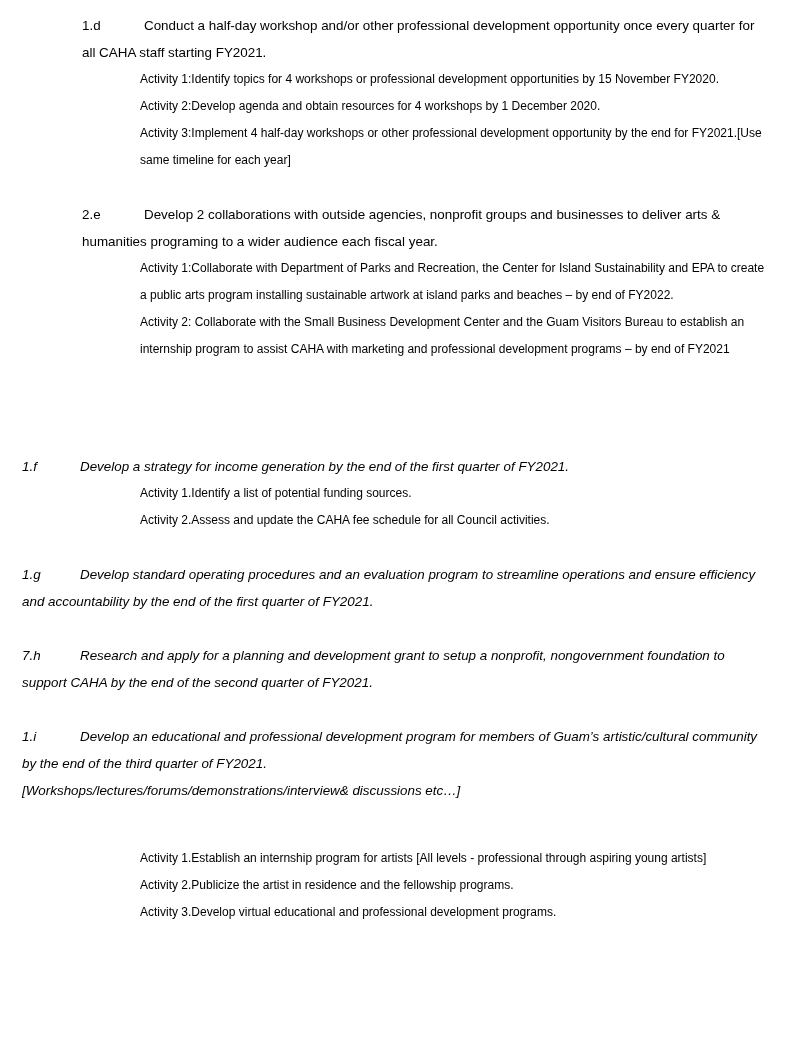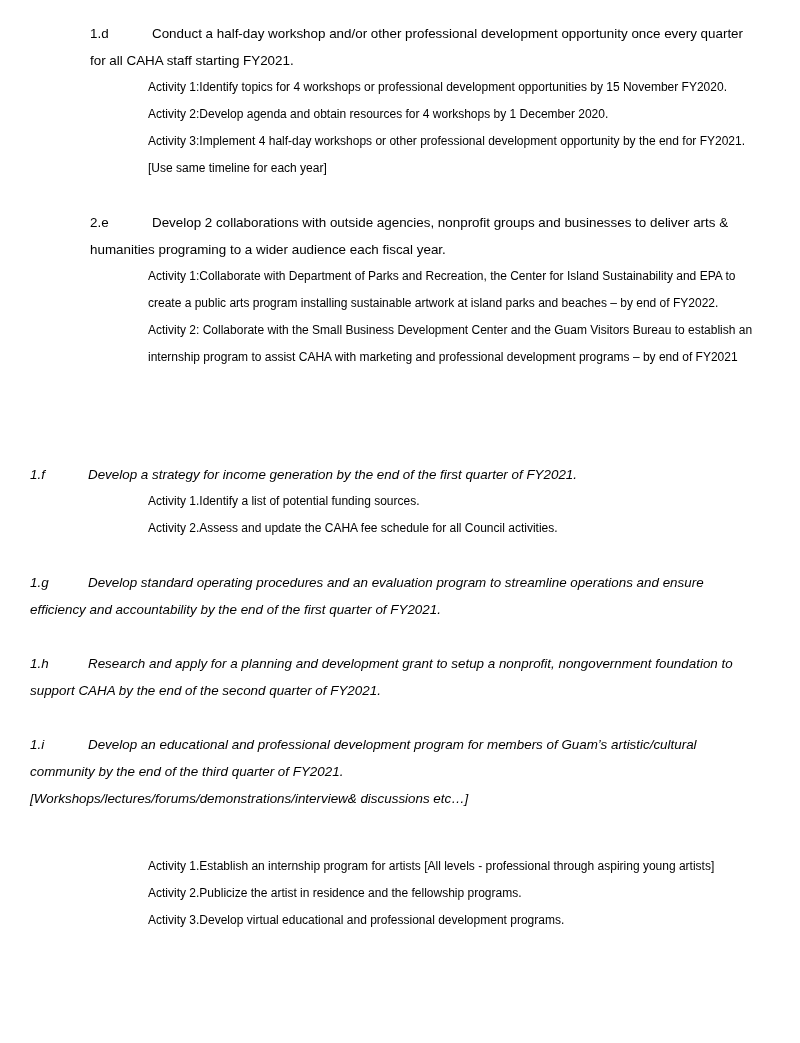--- a/index.html
+++ b/index.html
@@ -13,21 +13,21 @@
     font-family: "Liberation Sans", sans-serif;
     color: #000000;
     font-size: 13.3px;
     line-height: 1.0;
     overflow: hidden;
   }
   .page {
     position: relative;
     width: 800px;
     height: 959px;
-    padding: 16px;
+    padding: 8px;
     box-sizing: border-box;
   }
   .doc {
     padding: 4px 22px 0 14px;
     box-sizing: border-box;
   }
   
   .para {
     margin: 0 0 0 0;
     line-height: 27px;
@@ -82,21 +82,21 @@
     <div class="para para-flat"><span class="lbl-narrow">1.f</span><span>Develop a strategy for income generation by the end of the first quarter of FY2021.</span></div>
     <div class="act-wrap"><span class="alabel">Activity 1.</span><span class="atext">Identify a list of potential funding sources.</span></div>
     <div class="act-wrap"><span class="alabel">Activity 2.</span><span class="atext">Assess and update the CAHA fee schedule for all Council activities.</span></div>
 
     <div class="spacer-md"></div>
 
     <div class="para para-flat"><span class="lbl-narrow">1.g</span><span>Develop standard operating procedures and an evaluation program to streamline operations and ensure efficiency and accountability by the end of the first quarter of FY2021.</span></div>
 
     <div class="spacer-md"></div>
 
-    <div class="para para-flat"><span class="lbl-narrow">1.h</span><span>Research and apply for a planning and development grant to setup a nonprofit, nongovernment foundation to support CAHA by the end of the second quarter of FY2021.</span></div>
+    <div class="para para-flat"><span class="lbl-narrow">7.h</span><span>Research and apply for a planning and development grant to setup a nonprofit, nongovernment foundation to support CAHA by the end of the second quarter of FY2021.</span></div>
 
     <div class="spacer-md"></div>
 
     <div class="para para-flat"><span class="lbl-narrow">1.i</span><span>Develop an educational and  professional development program for members of Guam’s artistic/cultural community by the end of the third quarter of FY2021.</span></div>
     <div class="para para-flat"><span>[Workshops/lectures/forums/demonstrations/interview&amp; discussions etc…]</span></div>
 
     <div class="spacer-md"></div>
     <div class="spacer-sm"></div>
 
     <div class="act-wrap"><span class="alabel">Activity 1.</span><span class="atext">Establish an internship program for artists [All levels - professional through aspiring young artists]</span></div>

